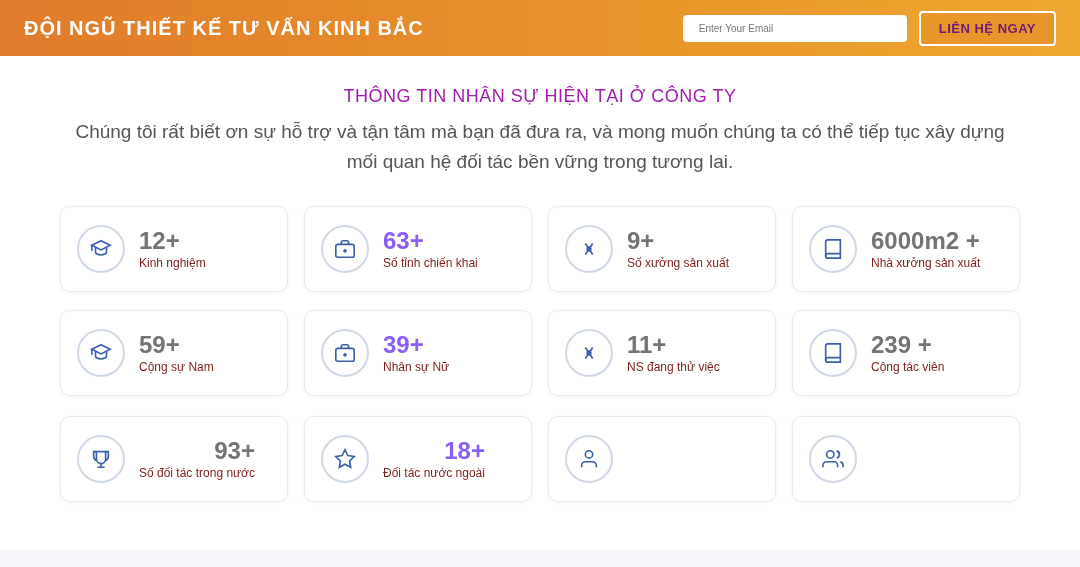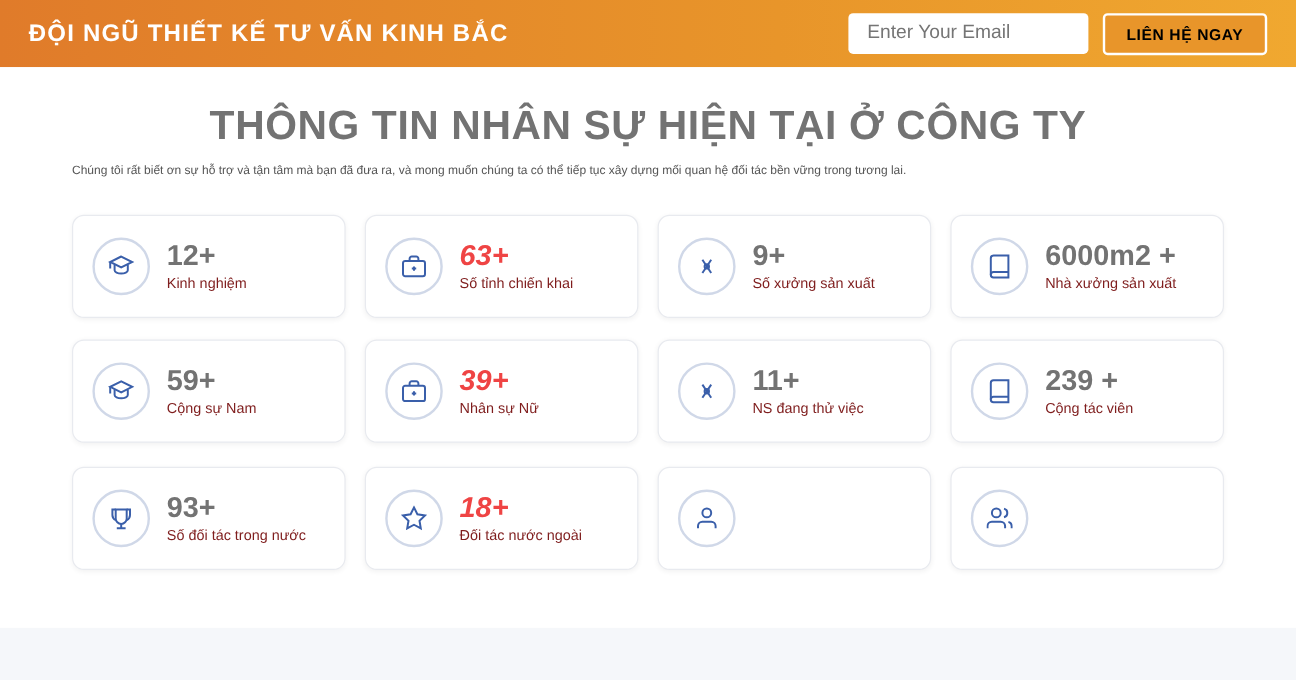--- a/index.html
+++ b/index.html
@@ -29,56 +29,57 @@
     }
     .header-right {
       display: flex;
       align-items: center;
       gap: 12px;
     }
     .email-input {
       padding: 8px 16px;
       border-radius: 4px;
       border: none;
-      font-size: 16px;
-      width: 200px;
+      font-size: 10px;
+      width: 224px;
       outline: none;
       color: #999;
     }
     .contact-btn {
       background: #e8952a;
       border: 2px solid white;
-      color: #000000;
+      color: #701a75;
       font-weight: 700;
       font-size: 13px;
       padding: 8px 18px;
       border-radius: 4px;
       cursor: pointer;
       letter-spacing: 0.5px;
       white-space: nowrap;
     }
 
     
     .main {
       background: white;
       padding: 30px 60px 30px;
     }
 
     
     .section-title {
       text-align: center;
-      font-size: 34px;
-      font-weight: 700;
-      color: #737373;
+      font-size: 18px;
+      font-weight: 400;
+      color: #a21caf;
       letter-spacing: 0.5px;
       margin-bottom: 10px;
       text-transform: uppercase;
     }
     .section-subtitle {
-      font-size: 10px;
+      text-align: center;
+      font-size: 19px;
       color: #555;
       line-height: 1.6;
       margin-bottom: 28px;
     }
 
     
     .stats-grid {
       display: grid;
       grid-template-columns: repeat(4, 1fr);
       gap: 16px;
@@ -105,21 +106,21 @@
       flex-shrink: 0;
       font-size: 20px;
       color: #3a5faa;
     }
     .stat-content {}
     .stat-number {
       font-size: 24px;
       font-weight: 800;
       line-height: 1.1;
     }
-    .stat-number.orange { color: #ef4444; font-style: italic; }
+    .stat-number.orange { color: #8b5cf6; }
     .stat-number.blue { color: #737373; }
     .stat-label {
       font-size: 12px;
       color: #7f1d1d;
       margin-top: 2px;
     }
 
     
     .section2 {
       margin-top: 8px;
@@ -252,21 +253,21 @@
             </svg>
       </div>
       <div class="stat-content">
         <div class="stat-number blue">239 +</div>
         <div class="stat-label">Cộng tác viên</div>
       </div>
     </div>
       </div>
 
     <div class="section2">
-      <div class="stats-grid" style="margin-top:20px;" id="row3">
+      <div class="stats-grid" style="margin-top:20px;text-align:right;" id="row3">
           <div class="stat-card">
       <div class="stat-icon">
         <svg viewBox="0 0 24 24" fill="none" width="22" height="22" stroke="#3a5faa" stroke-width="1.8">
                 <path d="M8 21h8M12 17v4"></path>
                 <path d="M7 4H4v5a5 5 0 0 0 3 4.6"></path>
                 <path d="M17 4h3v5a5 5 0 0 1-3 4.6"></path>
                 <path d="M7 4h10v8a5 5 0 0 1-10 0V4z"></path>
               </svg>
       </div>
       <div class="stat-content">

